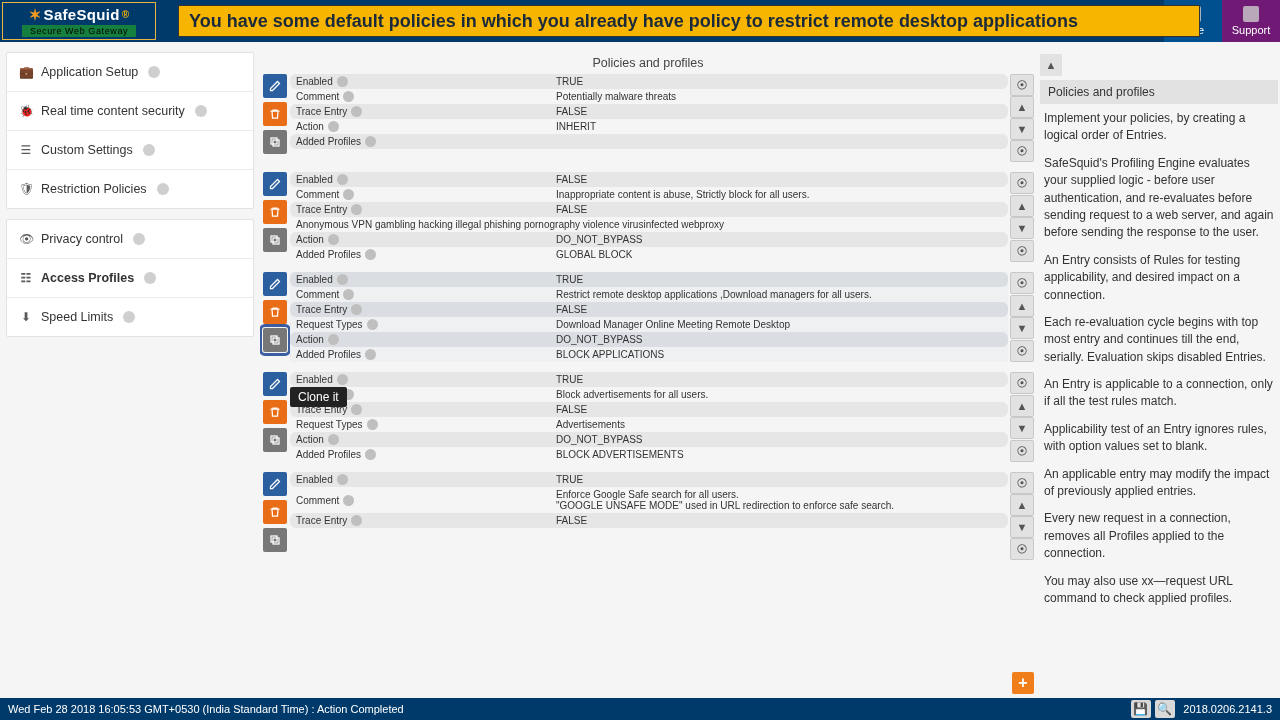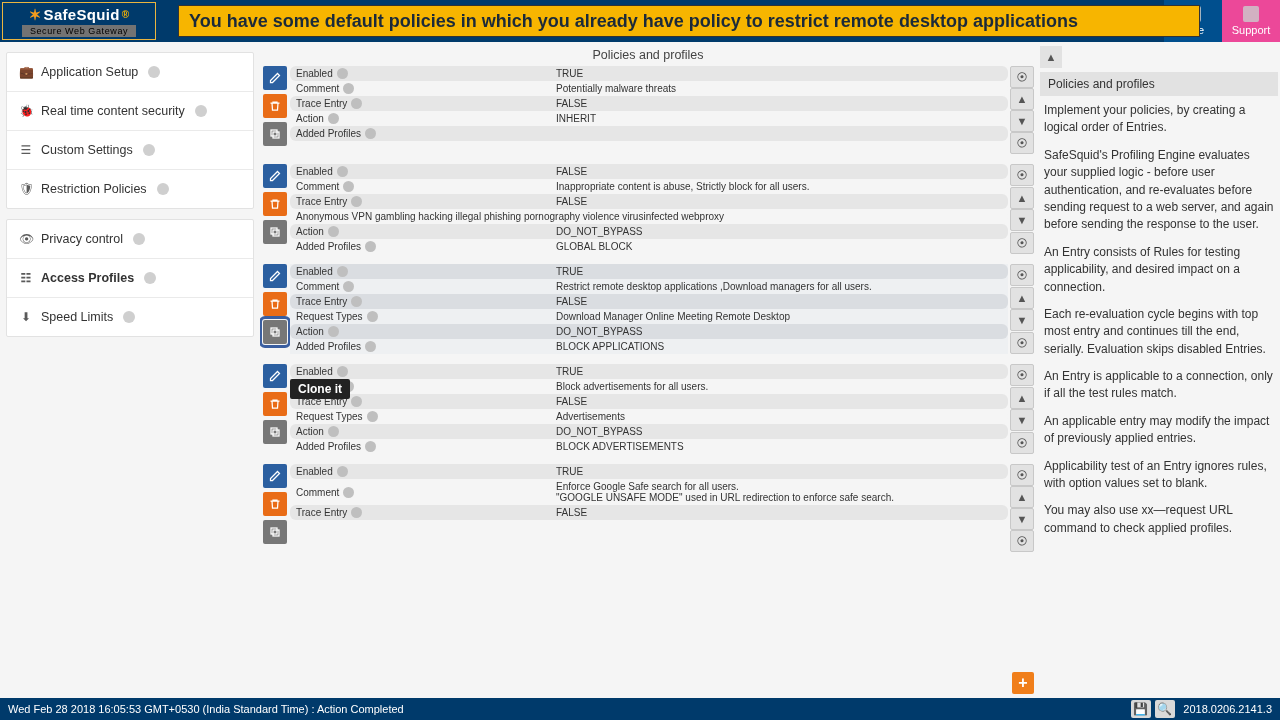--- a/index.html
+++ b/index.html
@@ -2,39 +2,39 @@
 <html><head>
 <meta charset="utf-8">
 <style>
   * { box-sizing: border-box; margin: 0; padding: 0; }
   html, body { width: 1280px; height: 720px; font-family: "Segoe UI", Arial, sans-serif; font-size: 12.5px; overflow: hidden; background:#fff; }
   
   .header { height:42px; background:#003a6b; display:flex; align-items:center; position:relative; z-index:10; }
   .logo-box { width:154px; height:38px; border:1px solid #eab540; margin-left:2px; display:flex; flex-direction:column; align-items:center; justify-content:center; }
   .logo-top { color:#fff; font-weight:bold; font-size:15px; letter-spacing:0.3px; display:flex; align-items:center; gap:2px;}
   .logo-top .x { color:#f39c1f; font-weight:bold; }
-  .logo-sub { background:#737373; color:#000; font-size:9px; padding:1px 8px; margin-top:1px; letter-spacing:0.6px; }
+  .logo-sub { background:#15803d; color:#000; font-size:9px; padding:1px 8px; margin-top:1px; letter-spacing:0.6px; }
   .banner { position:absolute; left:178px; top:5px; right:80px; height:32px; background:#f7b500; border:1px solid #333; display:flex; align-items:center; padding:0 10px; font-size:18px; font-weight:600; color:#1b2a3a; z-index:30;}
   .topbtn-group { margin-left:auto; display:flex; height:42px; }
   .topbtn { width:58px; display:flex; flex-direction:column; align-items:center; justify-content:center; color:#fff; font-size:11px; gap:2px; cursor:pointer;}
   .topbtn.reports{background:#003a6b;}
   .topbtn.configure{background:#004f8e;}
-  .topbtn.support{background:#ec4899;}
+  .topbtn.support{background:#701a75;}
   .topbtn .ico{width:16px;height:16px; background:#ccc; opacity:.8; border-radius:2px;}
   
   .body { display:flex; height:calc(100% - 42px - 22px); background:#f5f5f5; }
   .sidebar { width:260px; padding:10px 6px; display:flex; flex-direction:column; gap:0; }
   .side-panel { background:#fff; border:1px solid #e2e2e2; border-radius:2px; margin-bottom:10px; }
   .side-item { display:flex; align-items:center; gap:8px; padding:12px 12px; font-size:12.5px; color:#333; cursor:pointer; position:relative;}
   .side-item + .side-item { border-top:1px solid #eaeaea; }
   .side-item.active { font-weight:600; }
   .side-item .mico { width:14px; text-align:center; color:#5a5a5a; font-size:12px; }
   .side-item .info-icn { width:12px;height:12px;border-radius:50%;background:#cfcfcf; display:inline-block; margin-left:2px;}
   
-  .main { flex:1; display:flex; padding:4px 2px 0 0; gap:4px; min-width:0;}
+  .main { flex:1; display:flex; padding:12px 2px 0 0; gap:4px; min-width:0;}
   .content { flex:1; min-width:0; position:relative; }
   .page-title { text-align:center; font-size:12.5px; color:#444; padding:2px 0 4px; }
   .entries-wrap { position:relative; height:608px; overflow:hidden;}
   .entry { display:flex; margin-bottom:10px; }
   .entry.highlight .table-zone { background:#eef0f2; }
   .action-col { width:30px; display:flex; flex-direction:column; gap:4px; align-items:center; padding-top:0;}
   .abtn { width:24px; height:24px; display:flex; align-items:center; justify-content:center; font-size:12px; color:#fff; border-radius:2px; cursor:pointer;}
   .abtn.edit{background:#2b5fa0;}
   .abtn.del{background:#e96c17;}
   .abtn.clone{background:#777;}
@@ -458,37 +458,38 @@
               </div>
             </div>
             <div class="arrow-col">
               <div class="arrow-box">⦿</div>
               <div class="arrow-box">▲</div>
               <div class="arrow-box">▼</div>
               <div class="arrow-box">⦿</div>
             </div>
           </div>
         </div>
-      <div class="tooltip" style="left:30px; top:333px;font-weight:bold;">Clone it</div>
+      <div class="tooltip" style="left:30px; top:333px;">Clone it</div>
       <div class="fab">+</div>
     </div>
 
     <div class="help">
       <div style="display:flex;">
           <div class="help-collapse">▲</div>
         </div>
       <div class="help-head">Policies and profiles</div>
       <div class="help-body" id="help-body">
           <p>Implement your policies, by creating a logical order of Entries.</p>
           <p>SafeSquid's Profiling Engine evaluates your supplied logic - before user authentication, and re-evaluates before sending request to a web server, and again before sending the response to the user.</p>
           <p>An Entry consists of Rules for testing applicability, and desired impact on a connection.</p>
           <p>Each re-evaluation cycle begins with top most entry and continues till the end, serially. Evaluation skips disabled Entries.</p>
           <p>An Entry is applicable to a connection, only if all the test rules match.</p>
+          <p>Applicability test of an Entry ignores rules, with option values set to blank.</p>
           <p>An applicable entry may modify the impact of previously applied entries.</p>
-          <p>Applicability test of an Entry ignores rules, with option values set to blank.</p>
+          <p>Every new request in a connection, removes all Profiles applied to the connection.</p>
           <p>You may also use xx—request URL command to check applied profiles.</p>
         </div>
     </div>
   </div>
 </div>
 
 <div class="footer">
   <span>Wed Feb 28 2018 16:05:53 GMT+0530 (India Standard Time) : Action Completed</span>
   <span class="spacer"></span>
   <span class="fbtn">💾</span>

